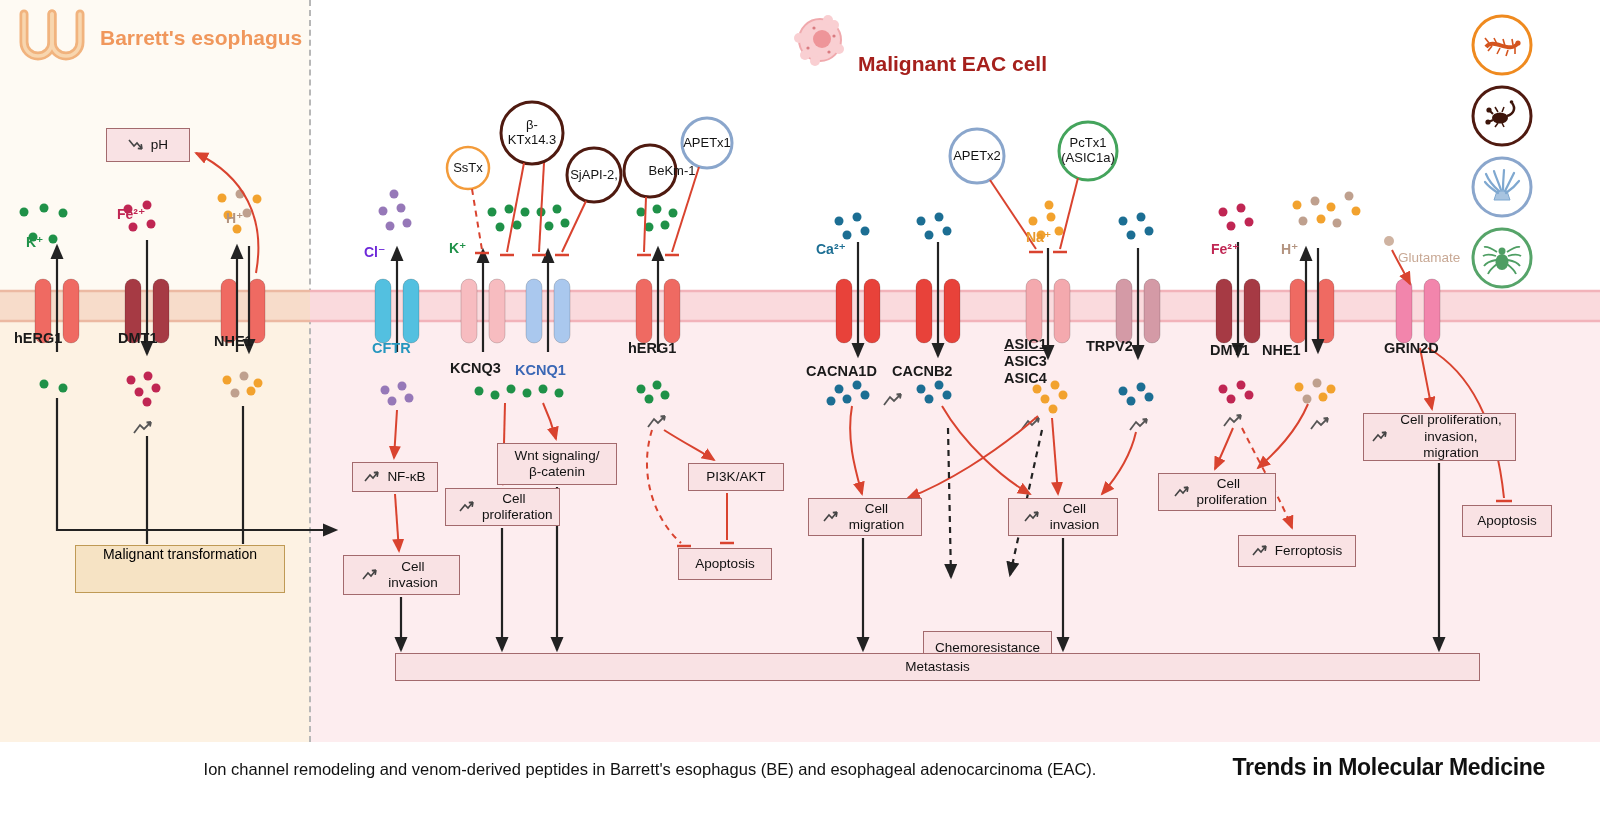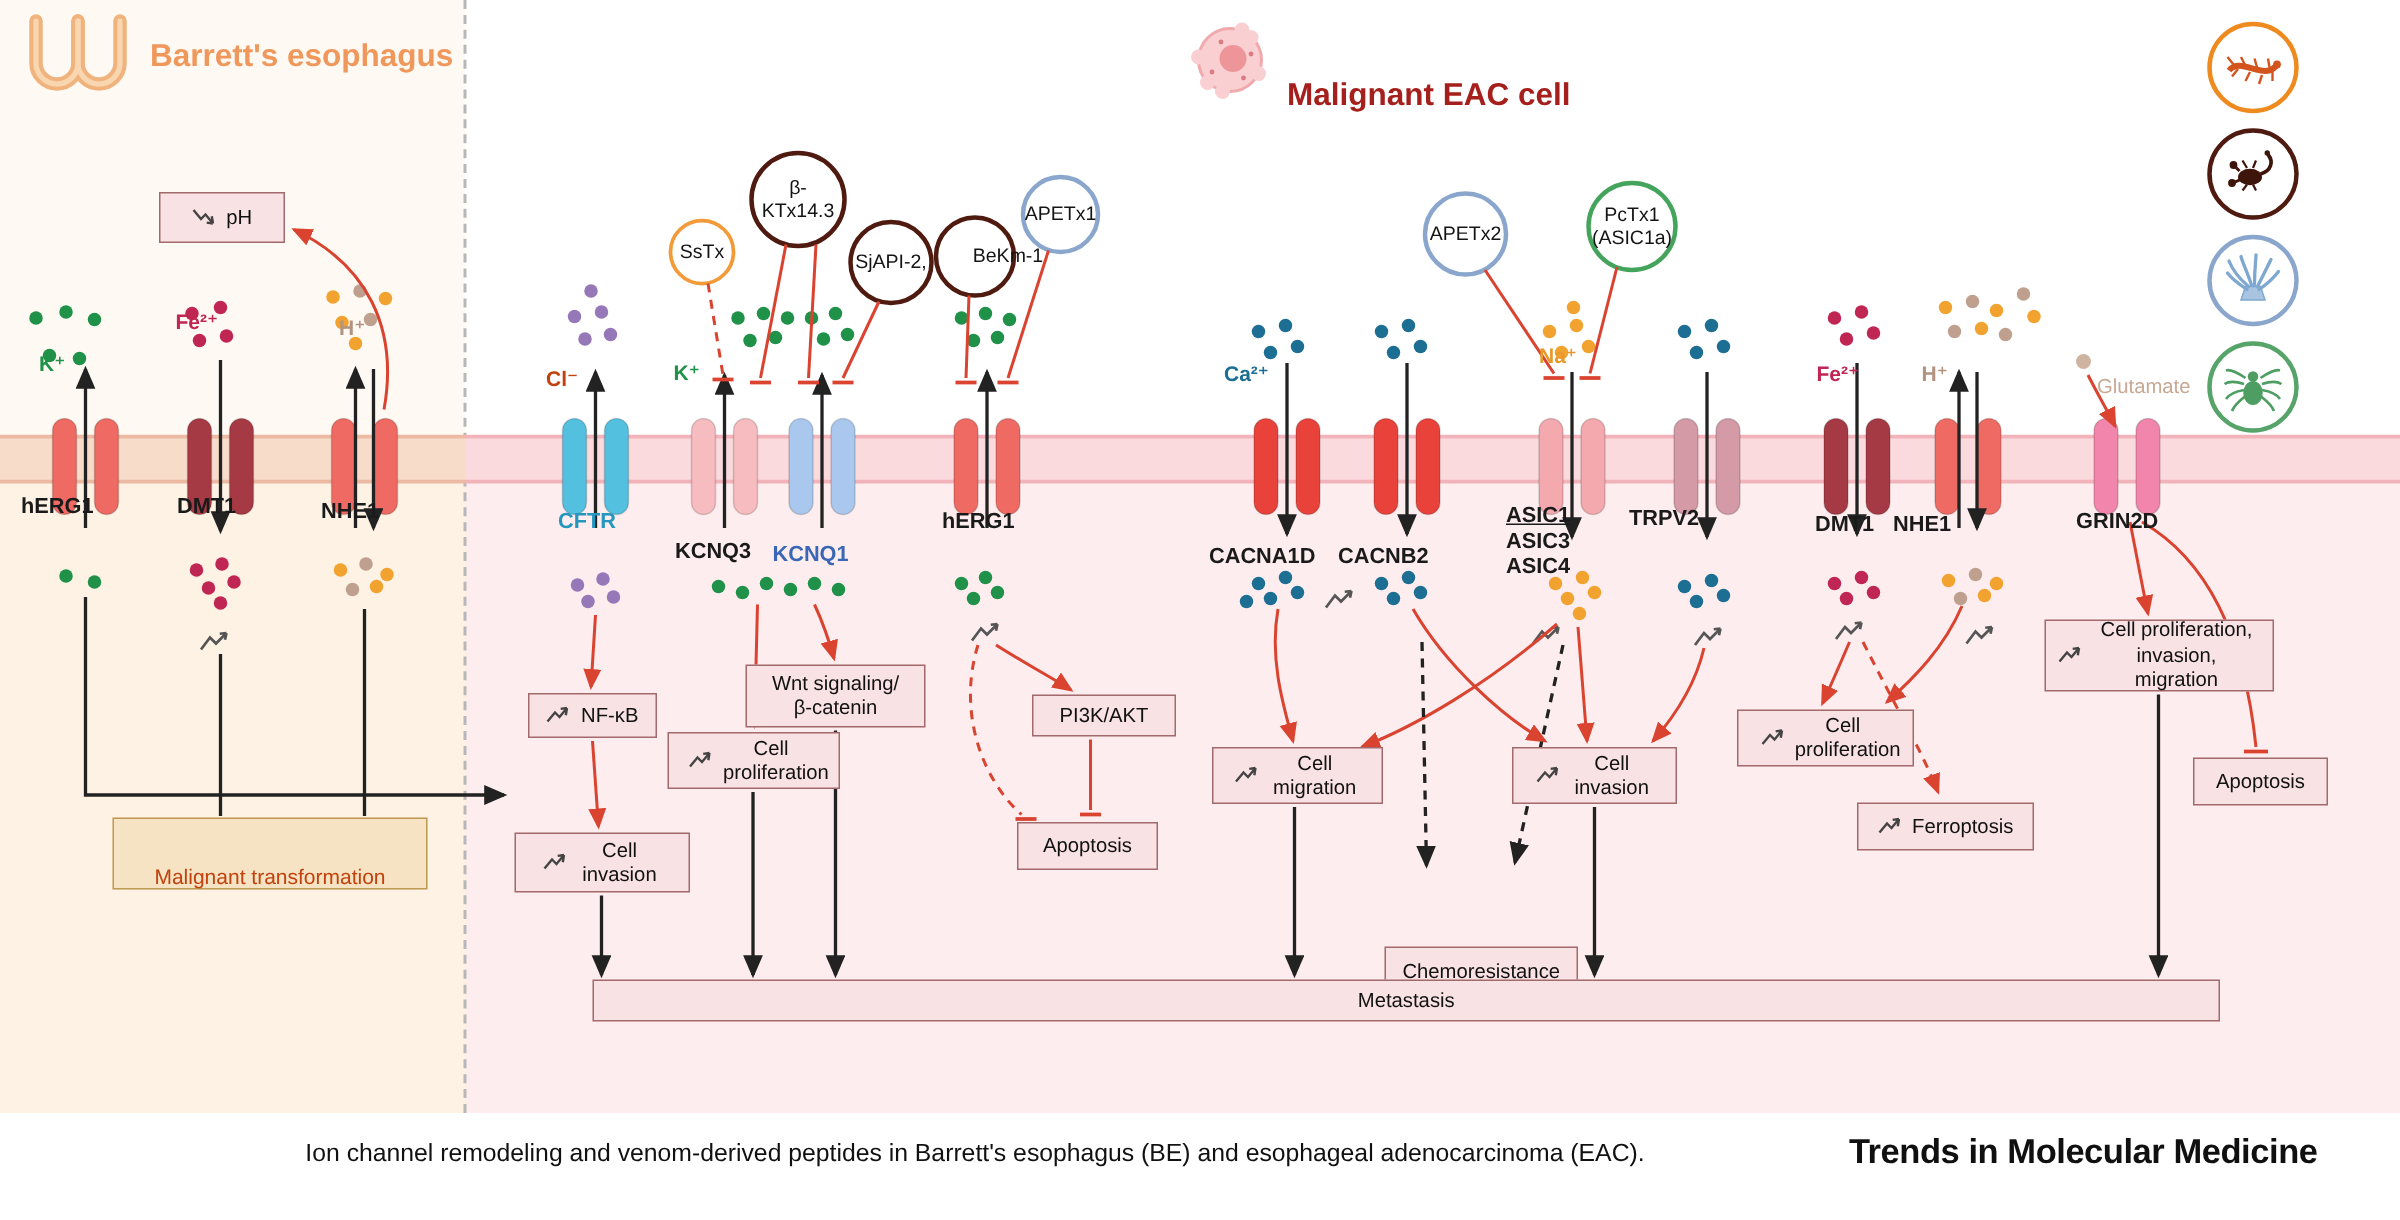--- a/index.html
+++ b/index.html
@@ -3,21 +3,21 @@
 <meta charset="utf-8">
 <style>
   html,body{margin:0;padding:0;background:#fff;font-family:"Liberation Sans","DejaVu Sans",sans-serif;}
   #fig{position:relative;width:1600px;height:813px;background:#fff;overflow:hidden;}
   .bg{position:absolute;}
   #svgcanvas{position:absolute;left:0;top:0;}
   .lbl{position:absolute;white-space:nowrap;color:#1a1a1a;}
   .ion{font-weight:700;font-size:14px;}
   .chan{font-weight:700;font-size:14.5px;color:#1a1a1a;}
   .fxbox{position:absolute;background:#f9e2e4;border:1px solid #a36a6d;display:flex;align-items:center;justify-content:center;gap:5px;text-align:center;font-size:13.5px;line-height:1.22;color:#111;padding:2px 6px;box-sizing:border-box;}
-  .mtbox{position:absolute;background:#f6e3c4;border:1.5px solid #bf9a55;display:flex;align-items:flex-end;justify-content:center;font-size:14px;color:#c2410c;box-sizing:border-box;}
+  .mtbox{position:absolute;background:#f6e3c4;border:1.5px solid #bf9a55;display:flex;align-items:flex-start;justify-content:center;font-size:14px;color:#000000;box-sizing:border-box;}
   .circle-lbl{position:absolute;transform:translate(-50%,-50%);text-align:center;font-size:13px;line-height:1.12;color:#141414;}
   .zicon{flex:0 0 auto;}
   .zicon path{stroke:#444;stroke-width:1.6;fill:none;}
   .divider{position:absolute;left:309px;top:0;height:742px;width:0;border-left:2px dashed #b7b7b7;}
   .title-be{position:absolute;font-size:21px;font-weight:700;color:#f0975c;}
   .title-eac{position:absolute;font-size:21px;font-weight:700;color:#a5201c;}
   .caption{position:absolute;left:120px;top:760px;width:1060px;text-align:center;font-size:16.5px;color:#111;}
   .journal{position:absolute;right:55px;top:754px;font-size:23px;font-weight:700;letter-spacing:-0.3px;color:#101010;}
   .u{text-decoration:underline;}
   .dg{fill:#1f9148;} .dp{fill:#9678b8;} .dc{fill:#c02653;} .do{fill:#f2a22e;} .dt{fill:#bfa08e;} .db{fill:#1c6e93;}
@@ -424,21 +424,21 @@
     <span>pH</span>
   </div>
 
   <div class="mtbox" style="left:75px;top:545px;width:210px;height:48px;">
     <span>Malignant transformation</span>
   </div>
 
   <span class="lbl ion" style="left:26px;top:234px;color:#1f9148;">K⁺</span>
   <span class="lbl ion" style="left:117px;top:206px;color:#c02653;">Fe²⁺</span>
   <span class="lbl ion" style="left:226px;top:210px;color:#b3937f;">H⁺</span>
-  <span class="lbl ion" style="left:364px;top:244px;color:#c2410c;text-align:center;">Cl⁻</span>
+  <span class="lbl ion" style="left:364px;top:244px;color:#6d28d9;text-align:center;">Cl⁻</span>
   <span class="lbl ion" style="left:449px;top:240px;color:#1f9148;">K⁺</span>
   <span class="lbl ion" style="left:816px;top:241px;color:#1c6e93;">Ca²⁺</span>
   <span class="lbl ion" style="left:1026px;top:229px;color:#e8992a;">Na⁺</span>
   <span class="lbl ion" style="left:1211px;top:241px;color:#c02653;">Fe²⁺</span>
   <span class="lbl ion" style="left:1281px;top:241px;color:#b3937f;">H⁺</span>
   <span class="lbl" style="left:1398px;top:250px;color:#c8a894;font-size:13.5px;">Glutamate</span>
 
   <span class="lbl chan" style="left:14px;top:330px;">hERG1</span>
   <span class="lbl chan" style="left:118px;top:330px;">DMT1</span>
   <span class="lbl chan" style="left:214px;top:333px;">NHE1</span>

